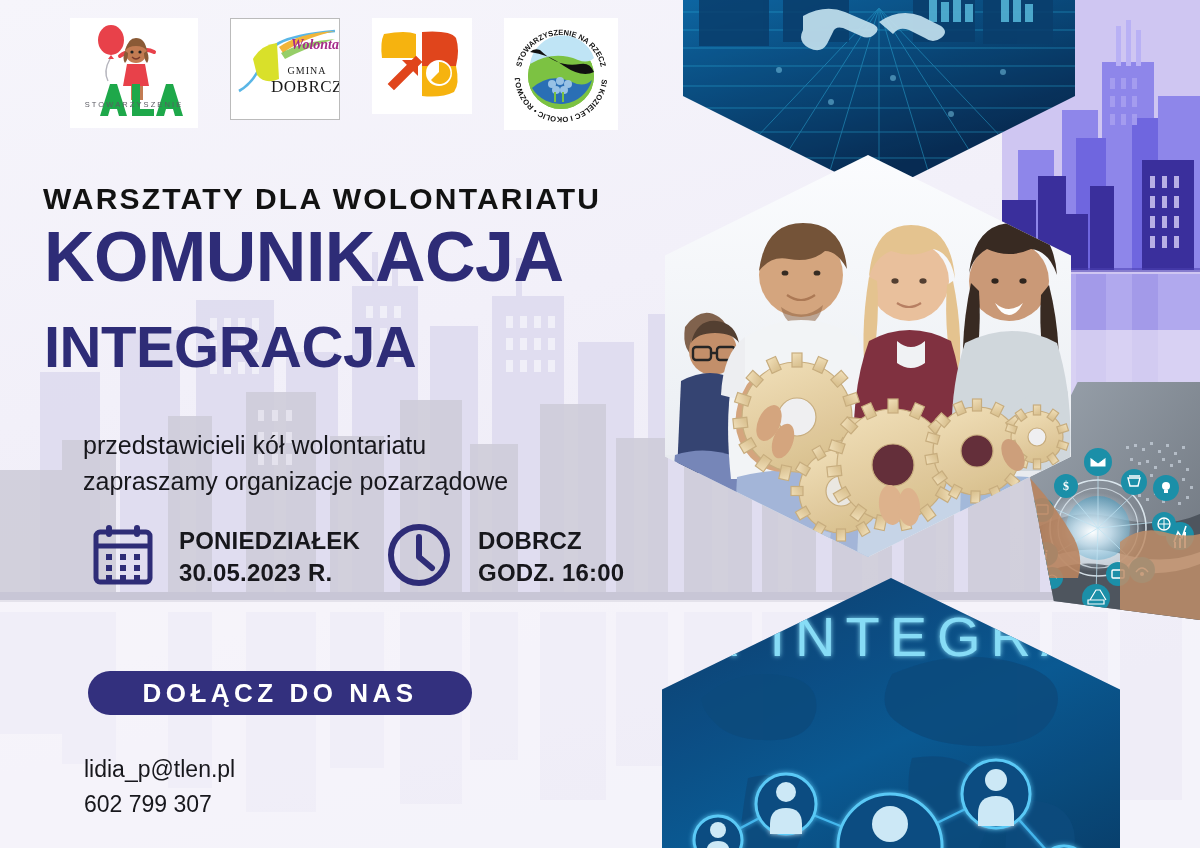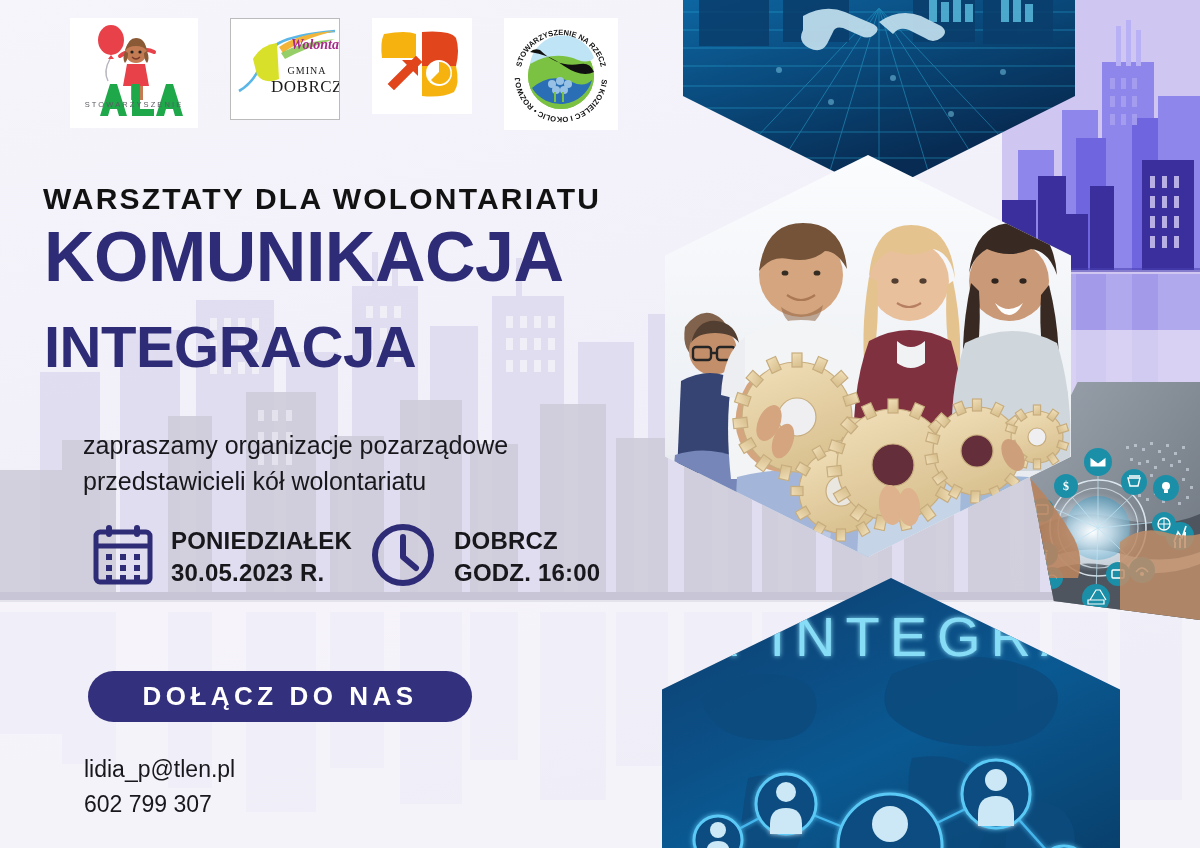--- a/index.html
+++ b/index.html
@@ -38,28 +38,28 @@
     position:absolute;left:44px;top:318px;
     font-size:58px;font-weight:bold;letter-spacing:-0.5px;color:#2e2c77;
     line-height:1;white-space:nowrap;
   }
   .lead{
     position:absolute;left:83px;top:428px;
     font-size:25px;color:#17171c;line-height:1.42;
   }
 
   
-  .dtrow{position:absolute;left:84px;top:522px;display:flex;align-items:center;gap:18px;padding-left:9px;}
+  .dtrow{position:absolute;left:84px;top:522px;display:flex;align-items:center;gap:26px;padding-left:9px;}
   .dt-text{font-size:24px;font-weight:bold;color:#17171c;line-height:1.32;letter-spacing:0.2px;}
   .dt-text div{white-space:nowrap;}
 
   
   .cta{
     position:absolute;left:88px;top:671px;
-    width:384px;height:51px;border-radius:30px;
+    width:384px;height:44px;border-radius:30px;
     background:#33307e;color:#fff;
     display:flex;align-items:center;justify-content:center;
     font-size:26px;font-weight:bold;letter-spacing:4.5px;
     border:none;cursor:pointer;
   }
 
   
   .contact{position:absolute;left:84px;top:752px;}
   .contact div{font-size:23px;color:#17171c;line-height:1.52;}
 
@@ -829,22 +829,22 @@
       <path d="M222 342 q10 -8 18 2 q6 8 2 18 q-10 6 -18 -2z" fill="#e8bb94"></path>
       <rect width="458" height="446" fill="#072f57" opacity="0.05"></rect>
     </svg>
   </div>
 
   <div class="kicker">WARSZTATY DLA WOLONTARIATU</div>
   <div class="h1a">KOMUNIKACJA</div>
   <div class="h1b">INTEGRACJA</div>
 
   <div class="lead">
+    <div>przedstawicieli kół wolontariatu</div>
     <div>zapraszamy organizacje pozarządowe</div>
-    <div>przedstawicieli kół wolontariatu</div>
   </div>
 
   <div class="dtrow">
     <span>
       <svg width="60" height="62" viewBox="0 0 60 62">
         <rect x="3" y="8" width="54" height="50" rx="4" fill="none" stroke="#2e2c77" stroke-width="5"></rect>
         <path d="M3 22 H57" stroke="#2e2c77" stroke-width="5"></path>
         <rect x="13" y="1" width="6" height="12" rx="3" fill="#2e2c77"></rect>
         <rect x="41" y="1" width="6" height="12" rx="3" fill="#2e2c77"></rect>
         <g fill="#2e2c77">

